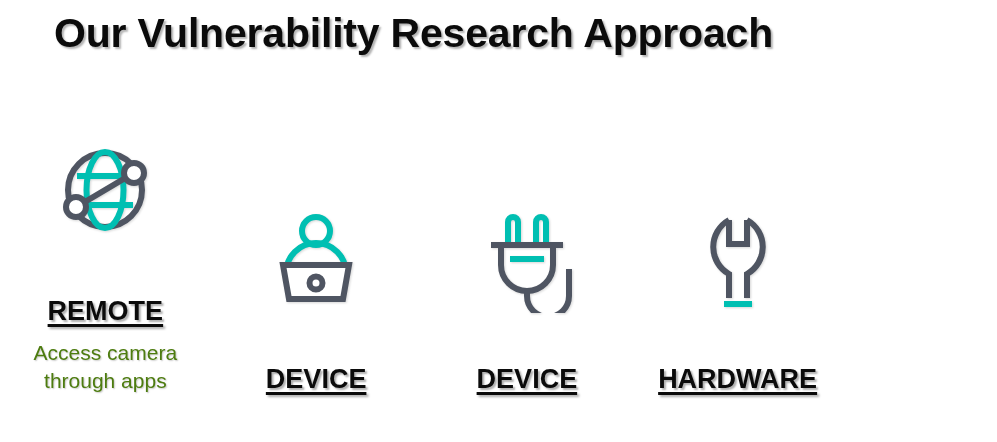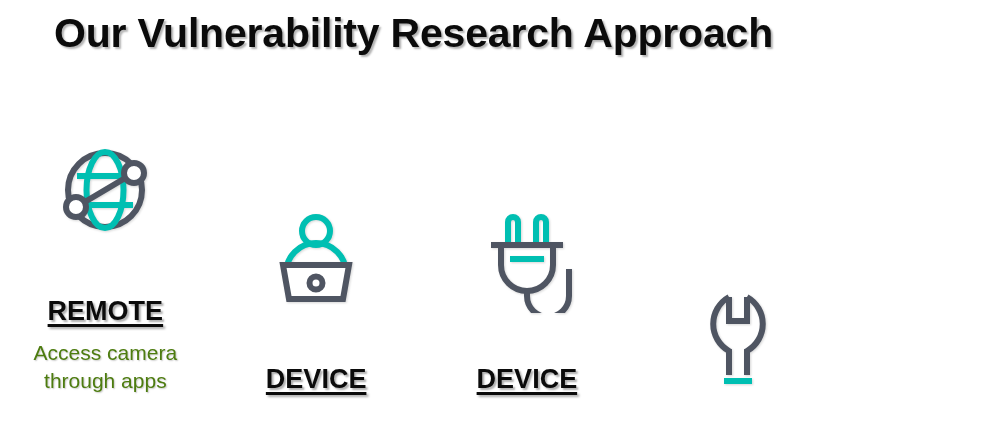--- a/index.html
+++ b/index.html
@@ -166,16 +166,17 @@
                    L 46 95
                    M 64 17
                    A 31 31 0 0 1 64 71
                    L 64 95" fill="none" stroke="#4F5562" stroke-width="6" stroke-linecap="butt"></path>
 
           <path d="M 46 17 L 46 41 L 64 41 L 64 17" fill="none" stroke="#4F5562" stroke-width="6" stroke-linejoin="miter"></path>
 
           <line x1="41" y1="101" x2="69" y2="101" stroke="#00BFB2" stroke-width="6" stroke-linecap="butt"></line>
         </svg>
       </div>
+      <div class="cat-label">HARDWARE</div>
     </div>
 
   </div>
 </div>
 
 </body></html>

